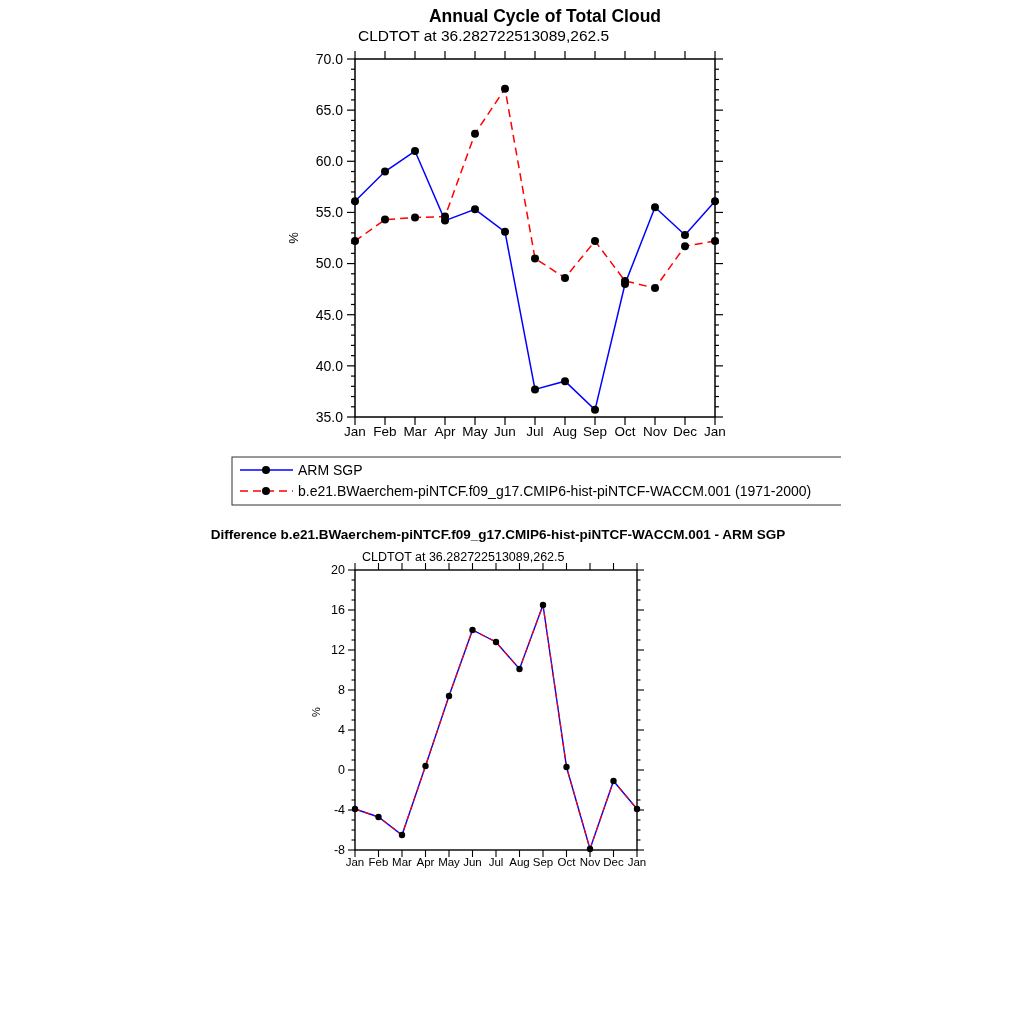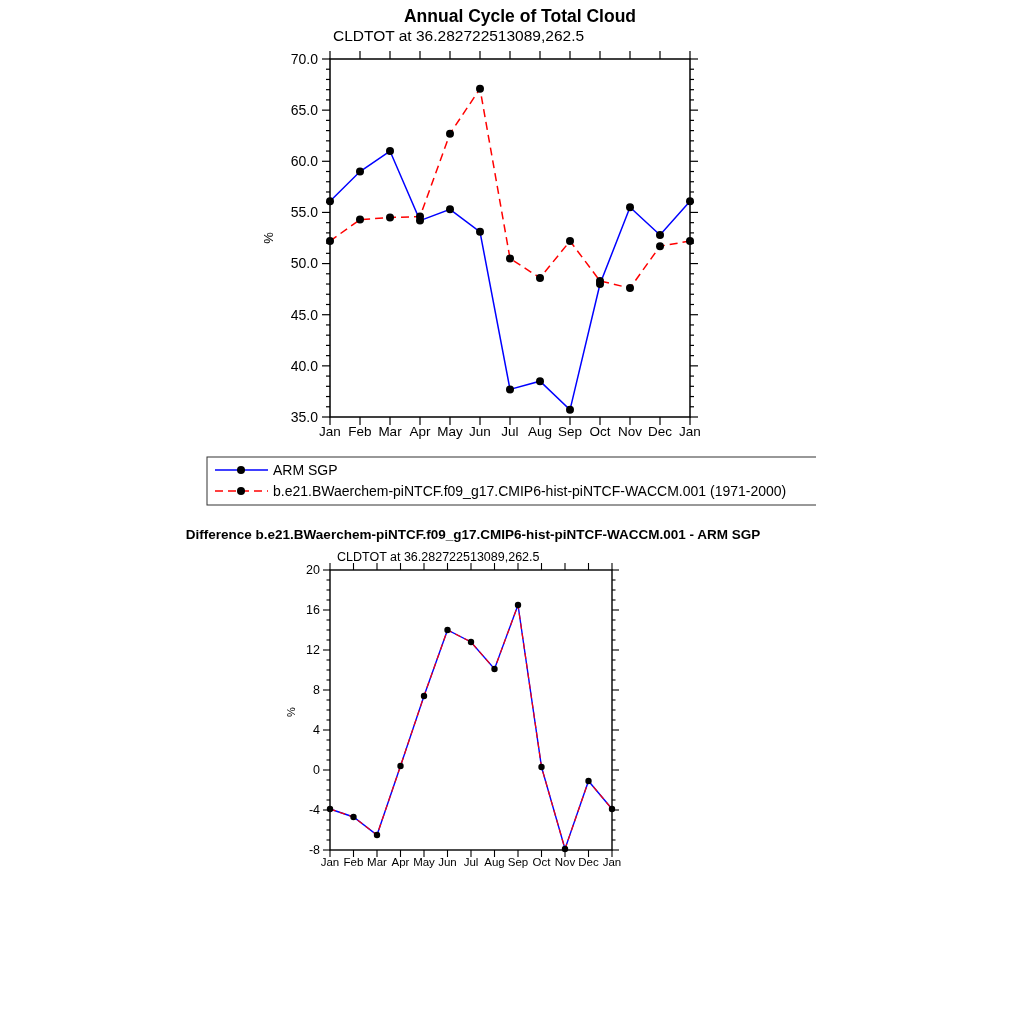--- a/index.html
+++ b/index.html
@@ -1,16 +1,16 @@
 <!DOCTYPE html>
 <html><head>
 <meta charset="utf-8">
 <style>
   html,body{margin:0;padding:0;background:#ffffff;}
-  #canvas{position:relative;width:816px;height:1024px;background:#ffffff;overflow:hidden;}
+  #canvas{position:relative;width:816px;height:1024px;background:#ffffff;overflow:hidden;margin-left:25px;}
   svg text{font-family:"Liberation Sans","DejaVu Sans",sans-serif;fill:#000000;}
   .title-main{font-size:17.5px;font-weight:bold;}
   .subtitle-main{font-size:15.5px;}
   .title-diff{font-size:13.5px;font-weight:bold;}
   .subtitle-diff{font-size:12.5px;}
   .ylab-main{font-size:13px;}
   .ylab-diff{font-size:11px;}
   .legend-text{font-size:14px;}
 </style>
 </head>

